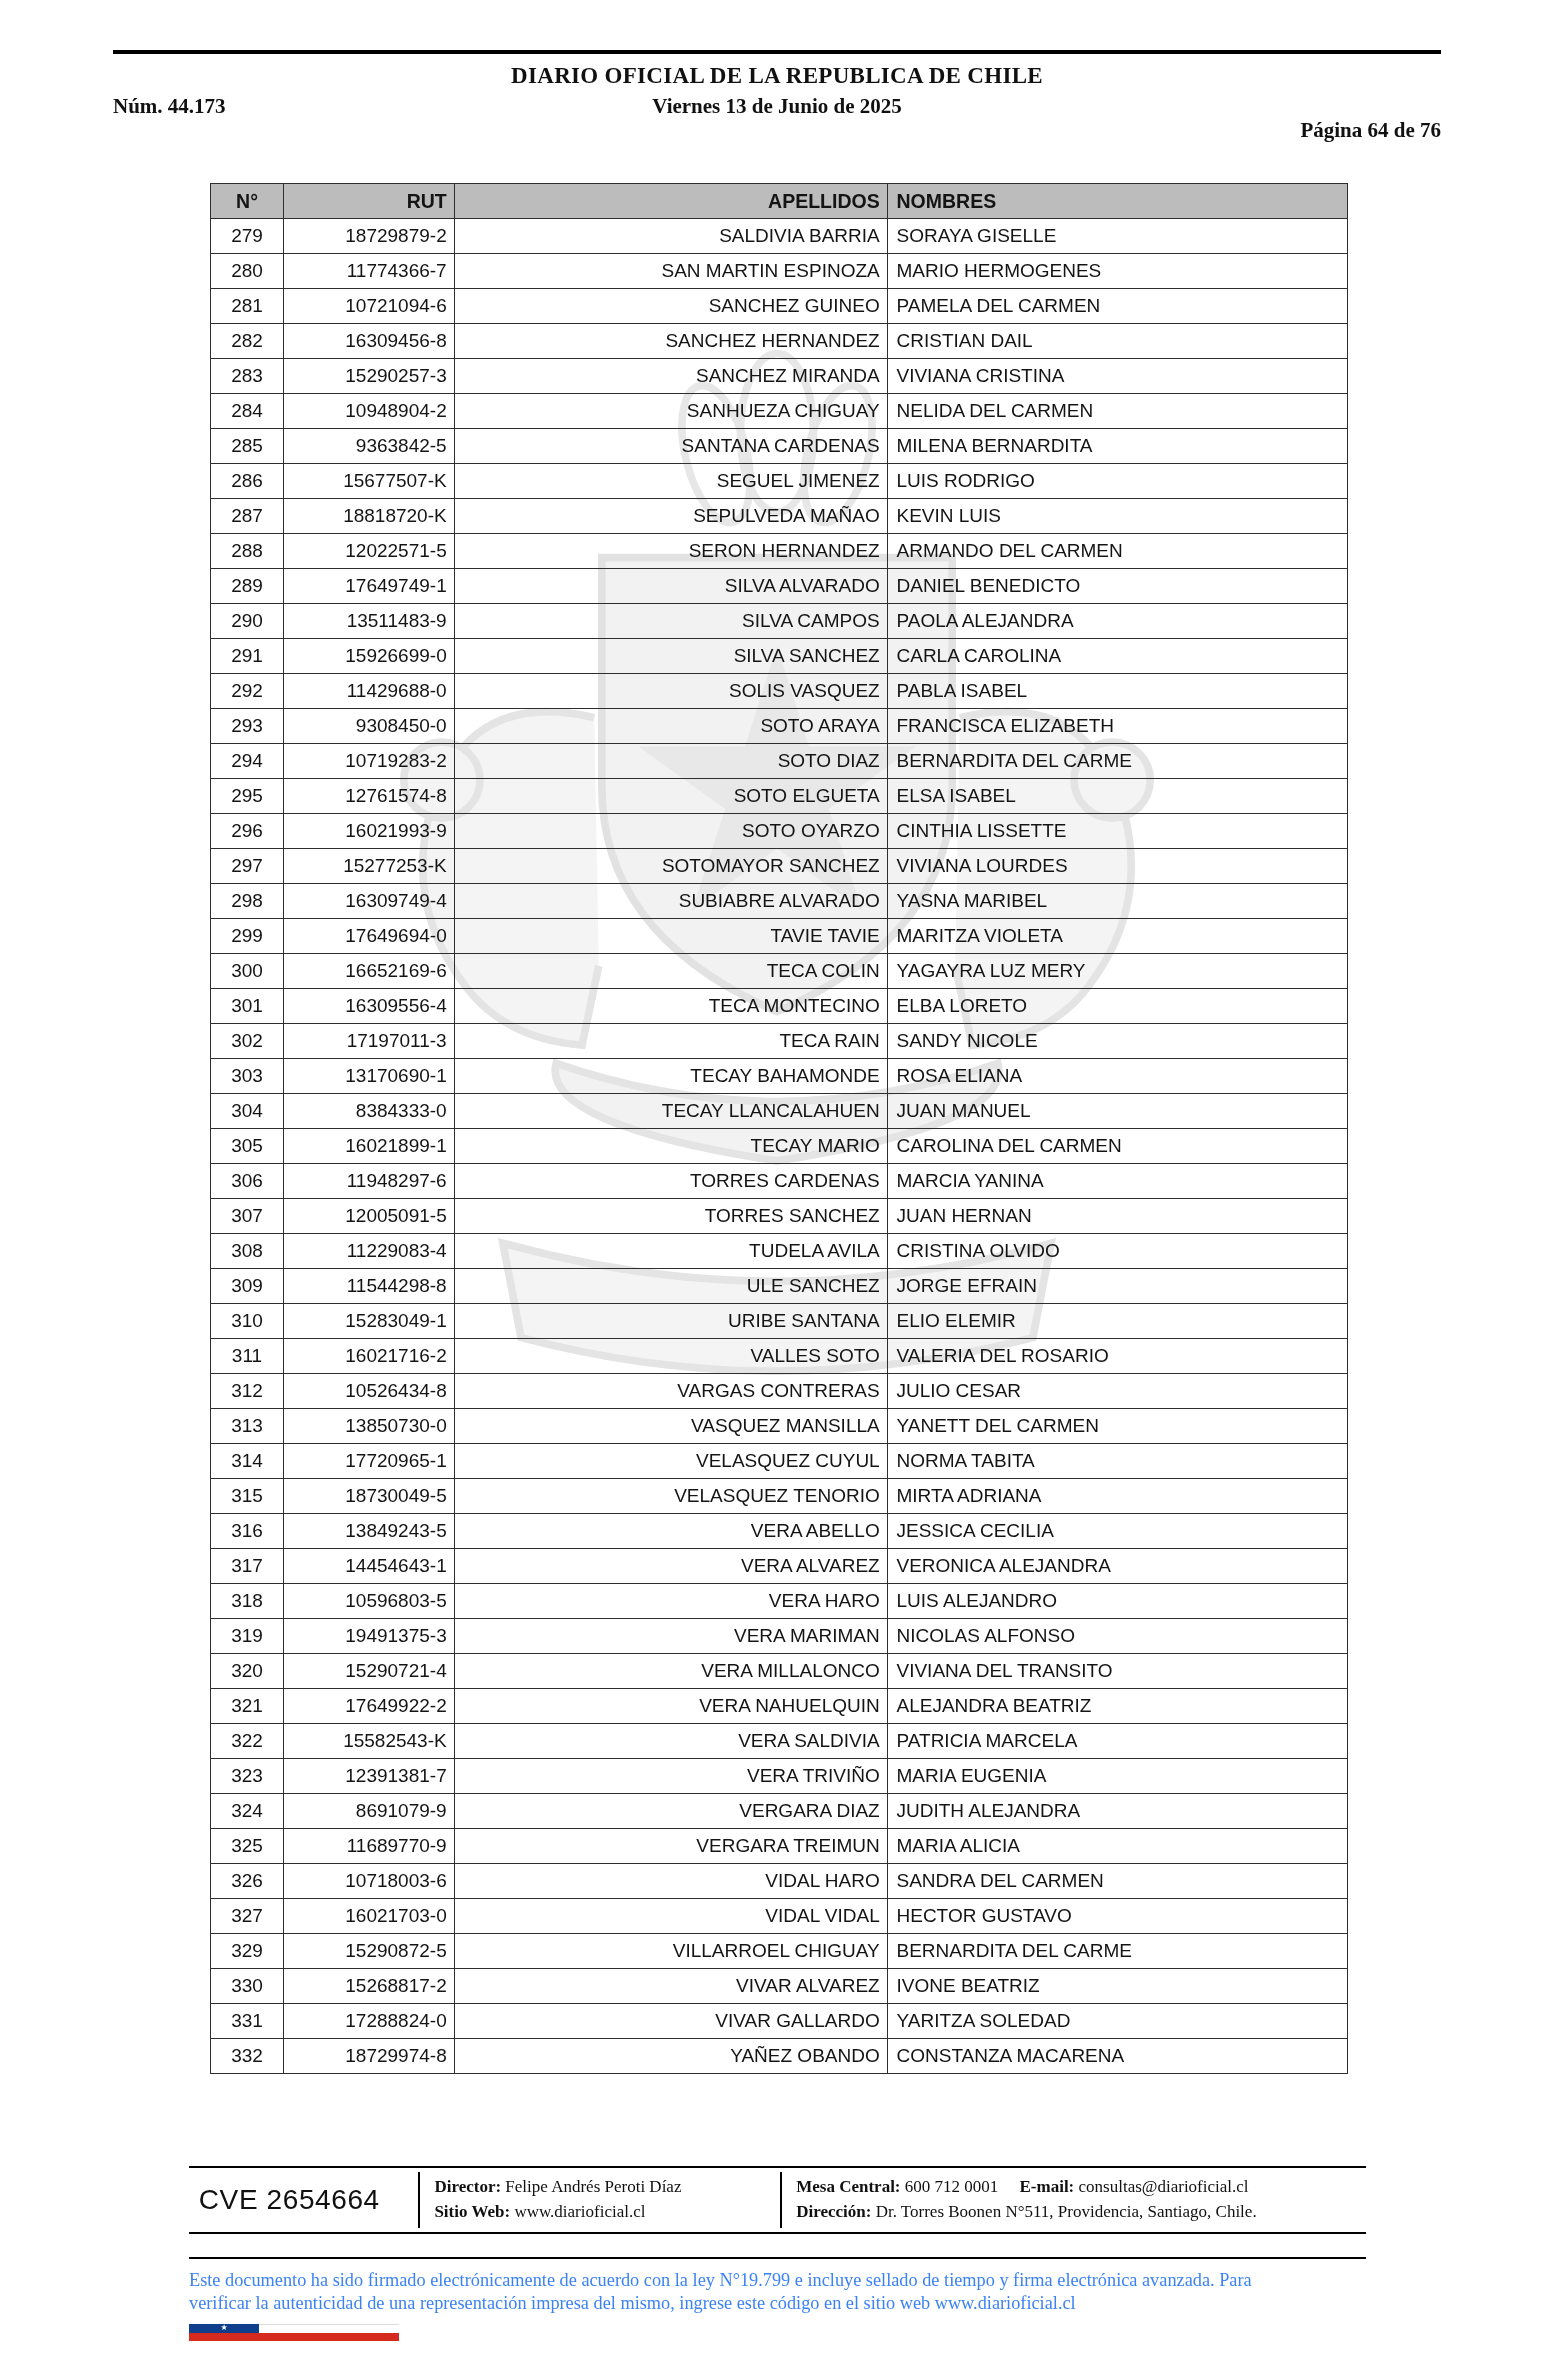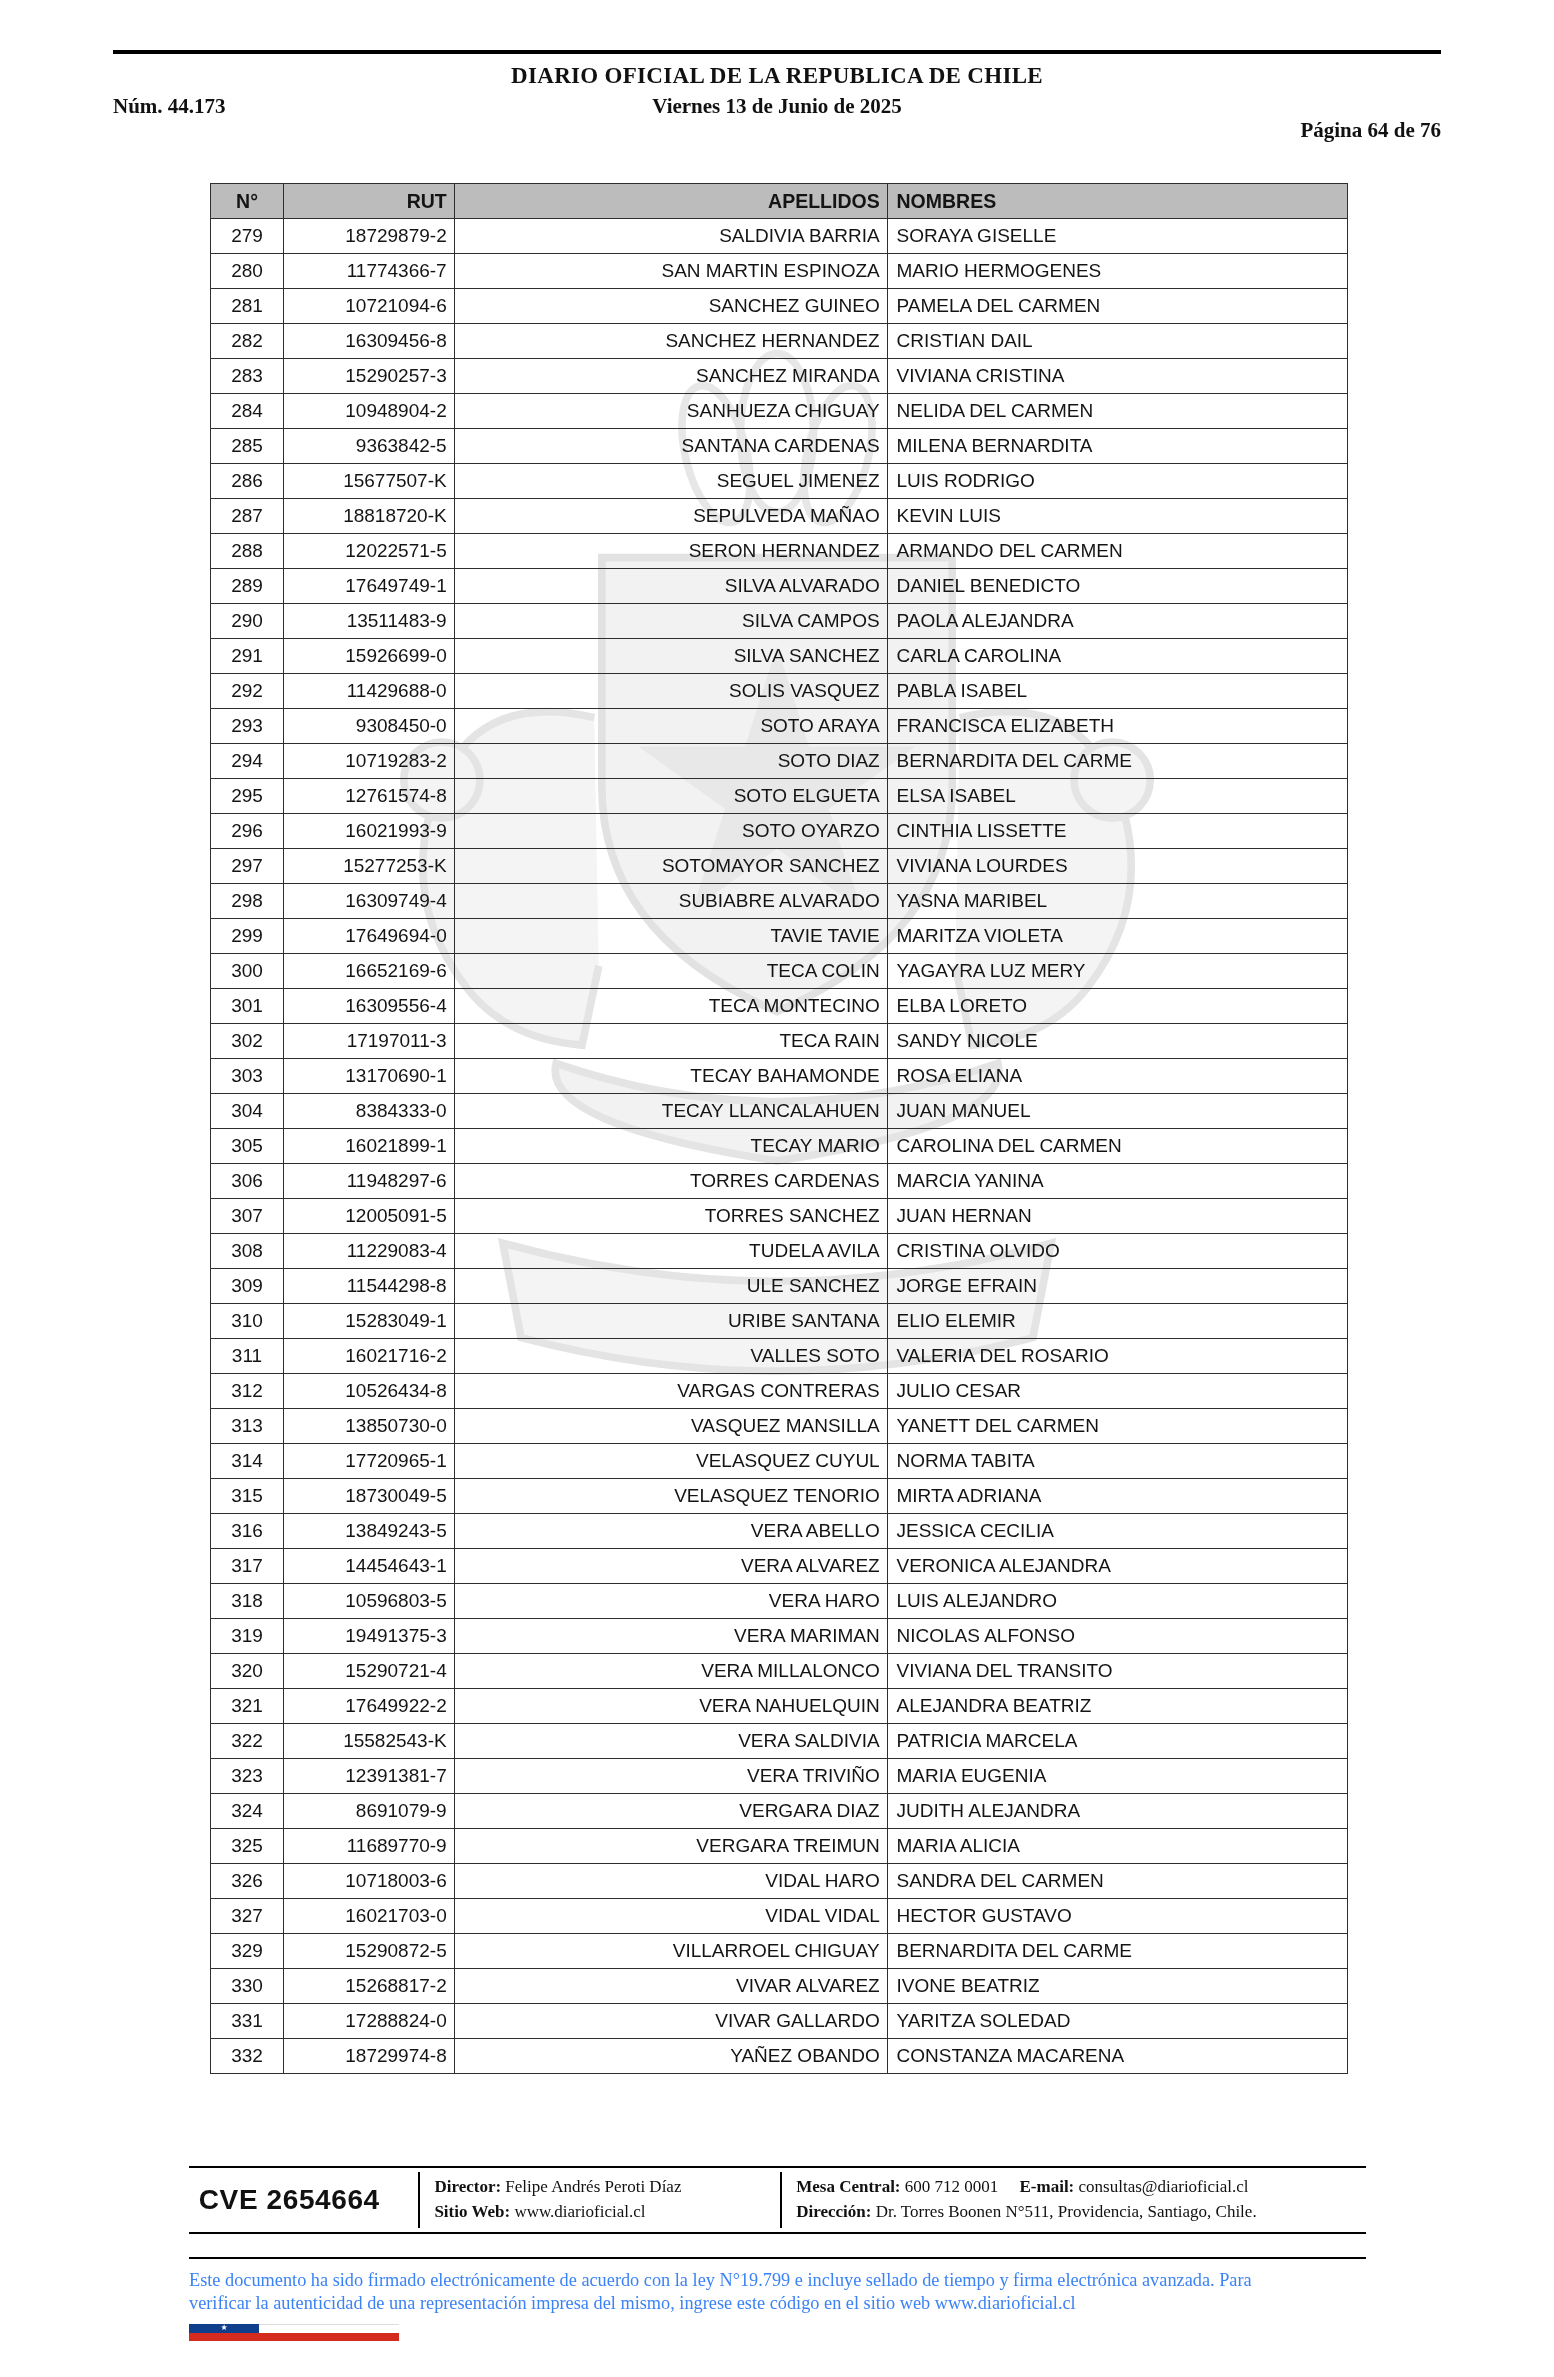--- a/index.html
+++ b/index.html
@@ -42,21 +42,21 @@
   .col-3 { width:460px; text-align:left; padding-left:8.5px; }
 
   
   .footer-box {
     position:absolute; left:189px; top:2166px; width:1177px; height:68px; z-index:2;
     border-top:2.4px solid #000; border-bottom:2.4px solid #000;
     display:flex; align-items:center;
   }
   .cve {
     width:229px; padding-left:9.8px;
-    font-family:"Liberation Sans", sans-serif; font-weight:bold; font-size:28px; letter-spacing:0.6px;
+    font-family:"Liberation Sans", sans-serif; font-weight:normal; font-size:28px; letter-spacing:0.6px;
   }
   .vdiv { width:1.8px; align-self:stretch; margin:3.7px 0; background:#000; }
   .f-block { padding:0 14.6px; font-size:17px; line-height:1.45; }
   .f-block.director { width:360px; }
   .f-block.contact { flex:1; }
   .f-label { font-weight:bold; }
   .f-gap { margin-left:17px; }
 
   
   .legal-rule { position:absolute; left:189px; top:2257px; width:1177px; height:1.8px; background:#000; z-index:2; }

